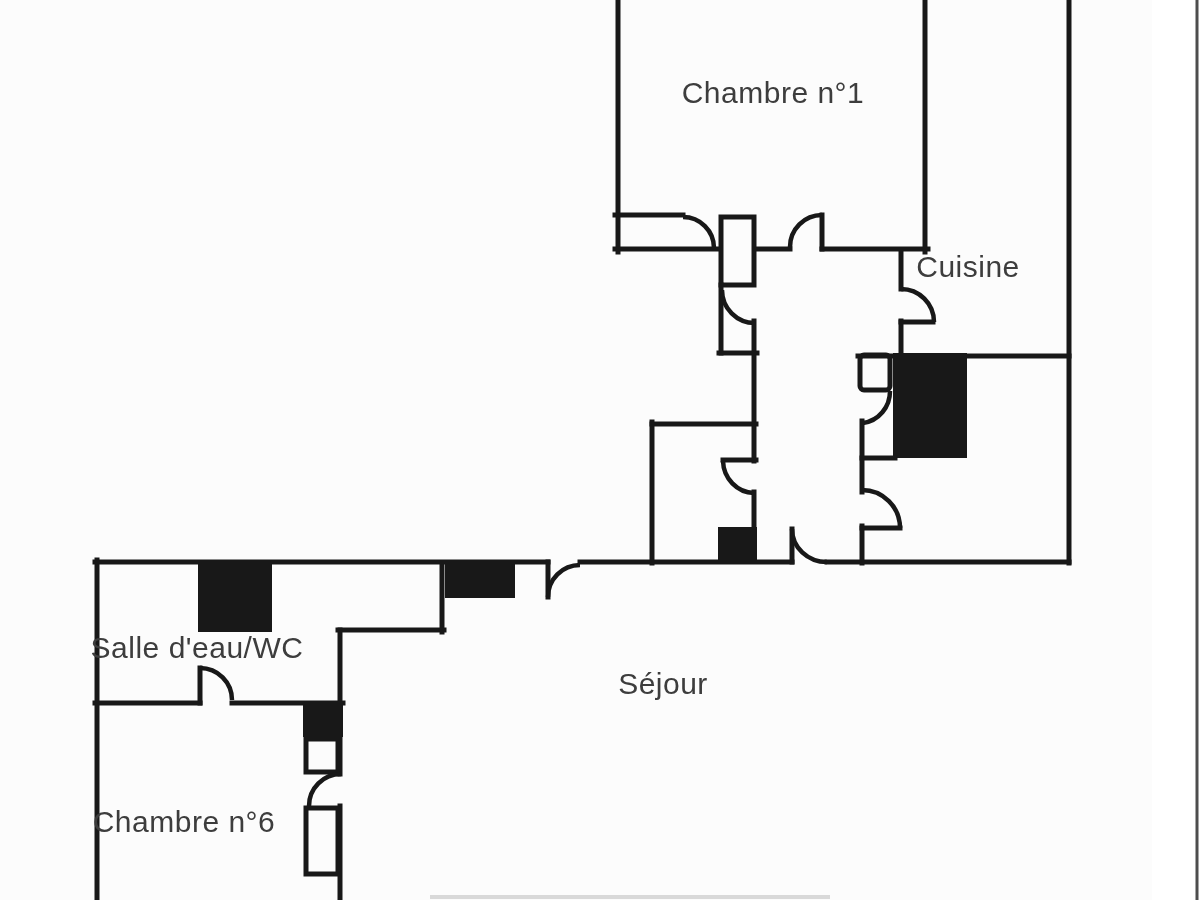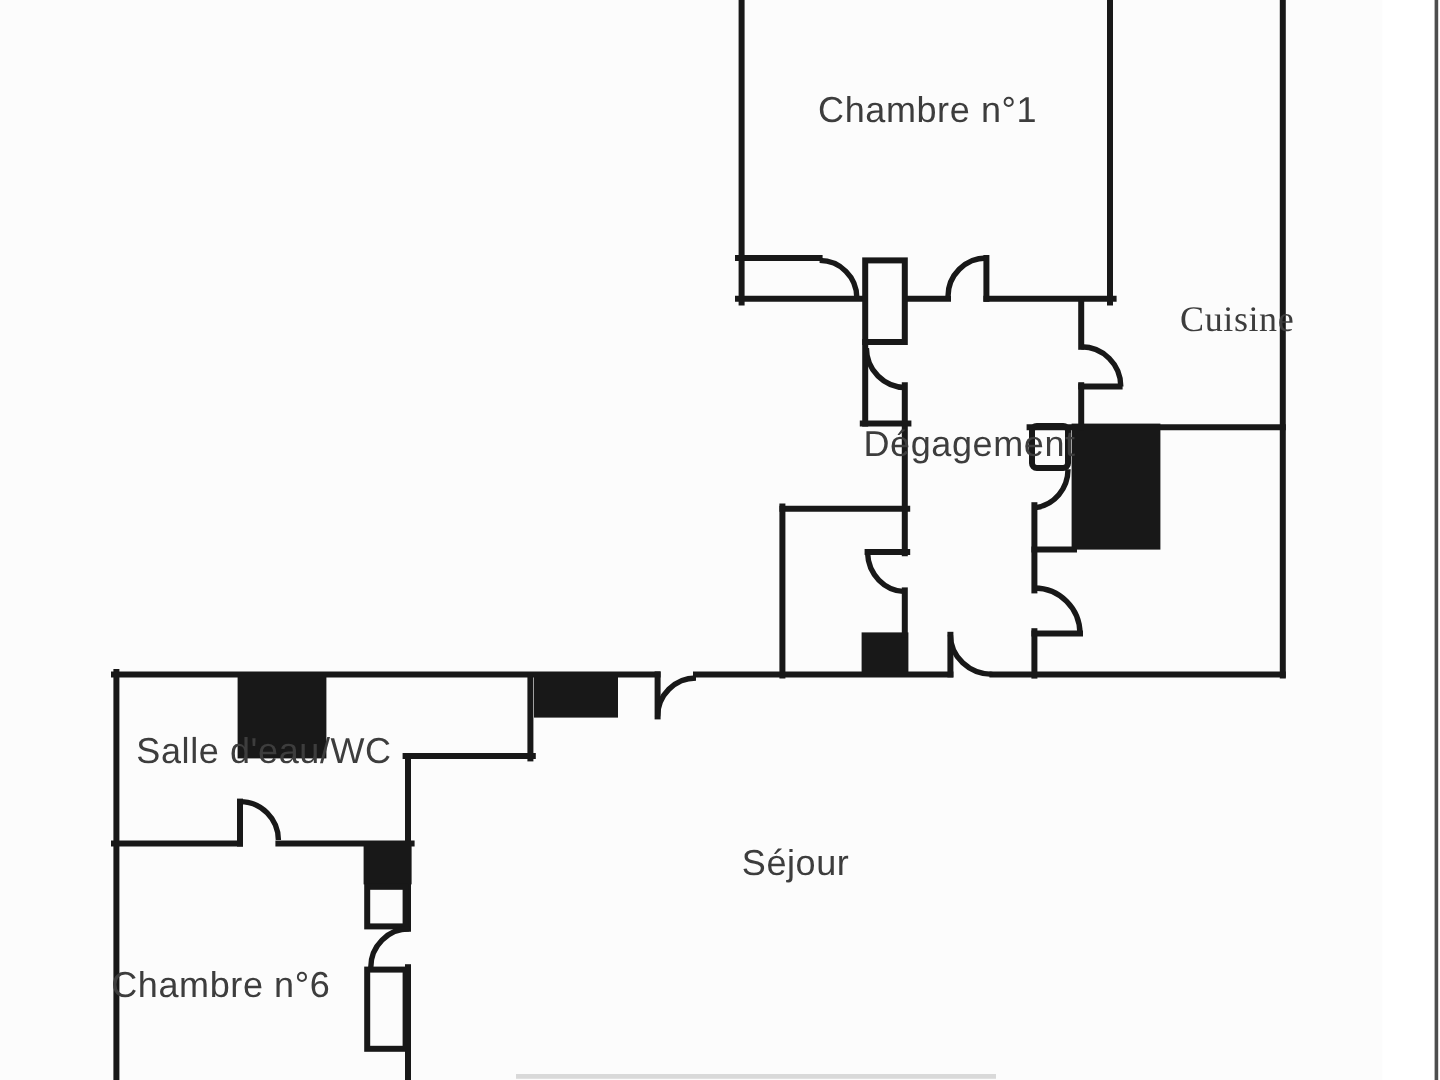--- a/index.html
+++ b/index.html
@@ -51,25 +51,25 @@
   .room-label{
     position:absolute;
     transform:translate(-50%,-50%);
     font-size:30px;
     line-height:1;
     color:var(--label-color);
     white-space:nowrap;
     letter-spacing:0.5px;
   }
   .lbl-chambre1{left:773px;top:93px;}
-  .lbl-cuisine{left:1031px;top:267px;font-family:Liberation Serif, serif;}
+  .lbl-cuisine{left:968px;top:267px;}
   .lbl-degagement{left:808px;top:371px;}
   .lbl-sdb{left:980px;top:510px;}
-  .lbl-salledeau{left:197px;top:627px;margin-left:23px;}
-  .lbl-sejour{left:663px;top:720px;text-align:center;}
+  .lbl-salledeau{left:197px;top:648px;}
+  .lbl-sejour{left:663px;top:684px;text-align:center;}
   .lbl-chambre2{left:184px;top:822px;}
 </style>
 </head>
 <body>
 
 <div class="plan">
 
   <svg width="1200" height="900" viewBox="0 0 1200 900">
 
     <rect class="shaft" x="198" y="562" width="74" height="70"></rect>
@@ -136,17 +136,16 @@
     <path class="arc" d="M 341 774 A 32 32 0 0 0 309 806"></path>
     <rect class="leaf-rect" x="306" y="808" width="32" height="66"></rect>
     <line class="wall" x1="340" y1="806" x2="340" y2="900"></line>
 
     <line class="edge-line" x1="1197" y1="0" x2="1197" y2="900"></line>
     <line class="cut-line" x1="430" y1="897" x2="830" y2="897"></line>
   </svg>
 
   <div class="room-label lbl-chambre1">Chambre n°1</div>
   <div class="room-label lbl-cuisine">Cuisine</div>
-  <div class="room-label lbl-degagement">Dégagement</div>
   <div class="room-label lbl-salledeau">Salle d'eau/WC</div>
   <div class="room-label lbl-sejour">Séjour</div>
   <div class="room-label lbl-chambre2">Chambre n°6</div>
 </div>
 
 </body></html>

